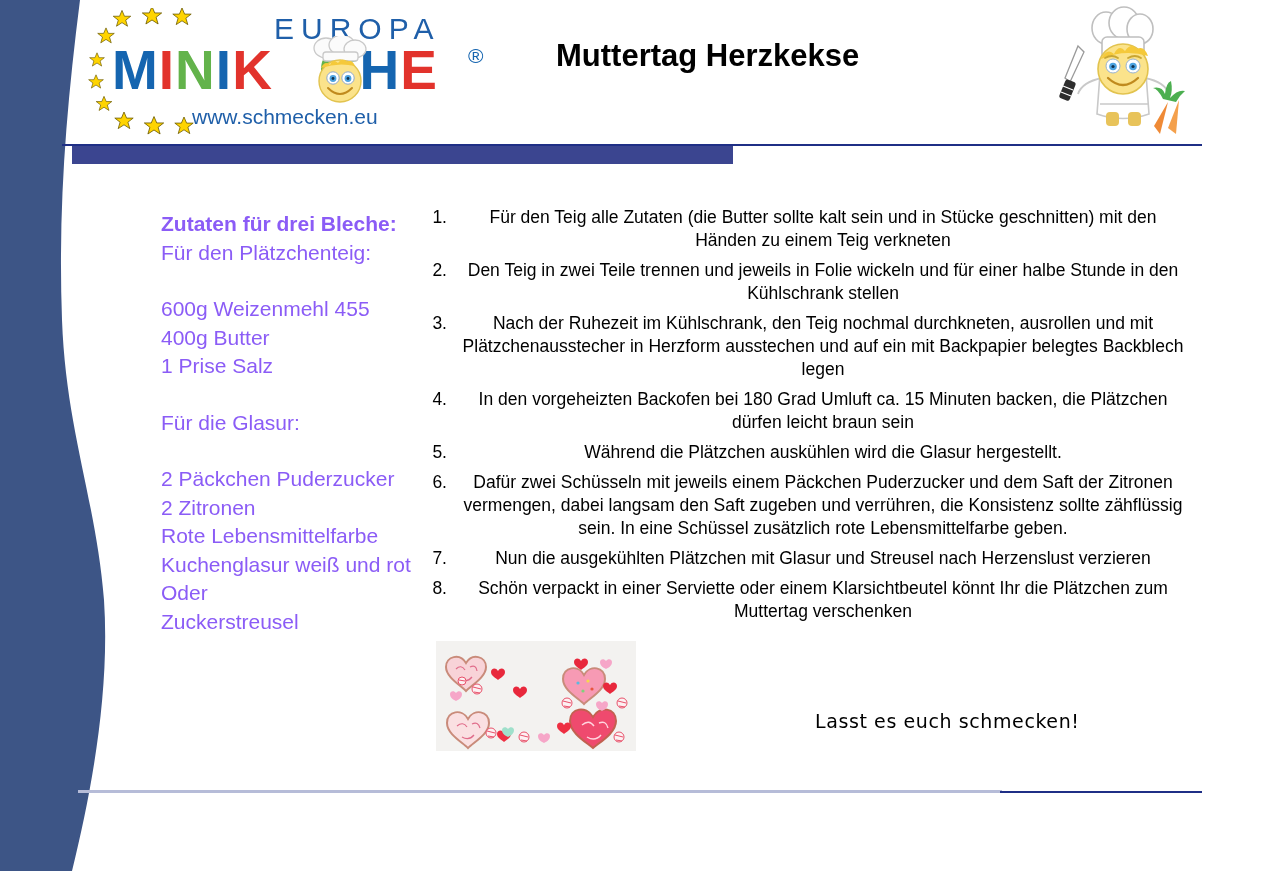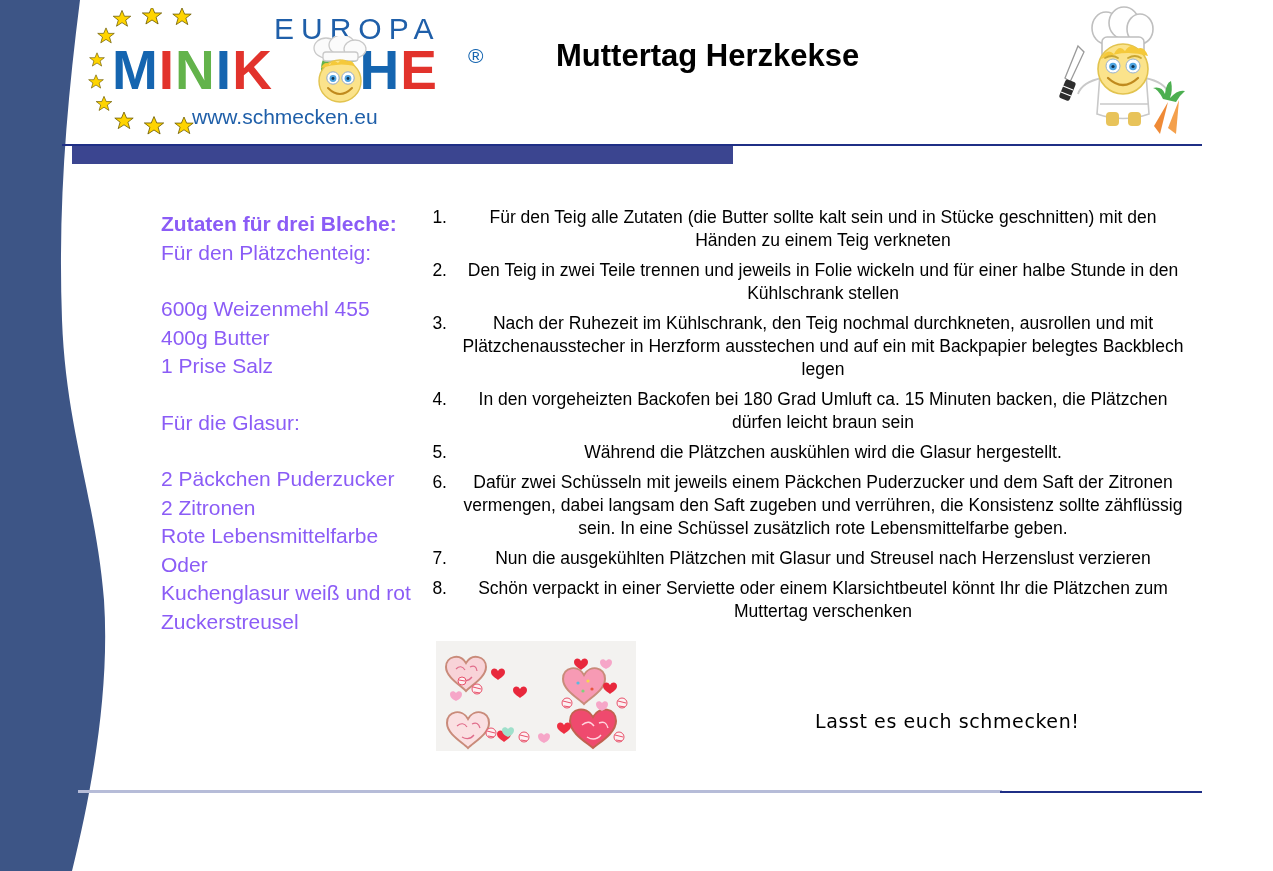--- a/index.html
+++ b/index.html
@@ -400,22 +400,22 @@
       <div class="gap"></div>
       <div class="li">600g Weizenmehl 455</div>
       <div class="li">400g Butter</div>
       <div class="li">1 Prise Salz</div>
       <div class="gap"></div>
       <div class="li">Für die Glasur:</div>
       <div class="gap"></div>
       <div class="li">2 Päckchen Puderzucker</div>
       <div class="li">2 Zitronen</div>
       <div class="li">Rote Lebensmittelfarbe</div>
+      <div class="li">Kuchenglasur weiß und rot</div>
       <div class="li">Oder</div>
-      <div class="li">Kuchenglasur weiß und rot</div>
       <div class="li">Zuckerstreusel</div>
     </div>
 
     <div id="steps">
       <div class="step">
         <div class="step-num">1.</div>
         <div class="step-txt">Für den Teig alle Zutaten (die Butter sollte kalt sein und in Stücke geschnitten) mit den Händen zu einem Teig verkneten</div>
       </div>
       <div class="step">
         <div class="step-num">2.</div>

